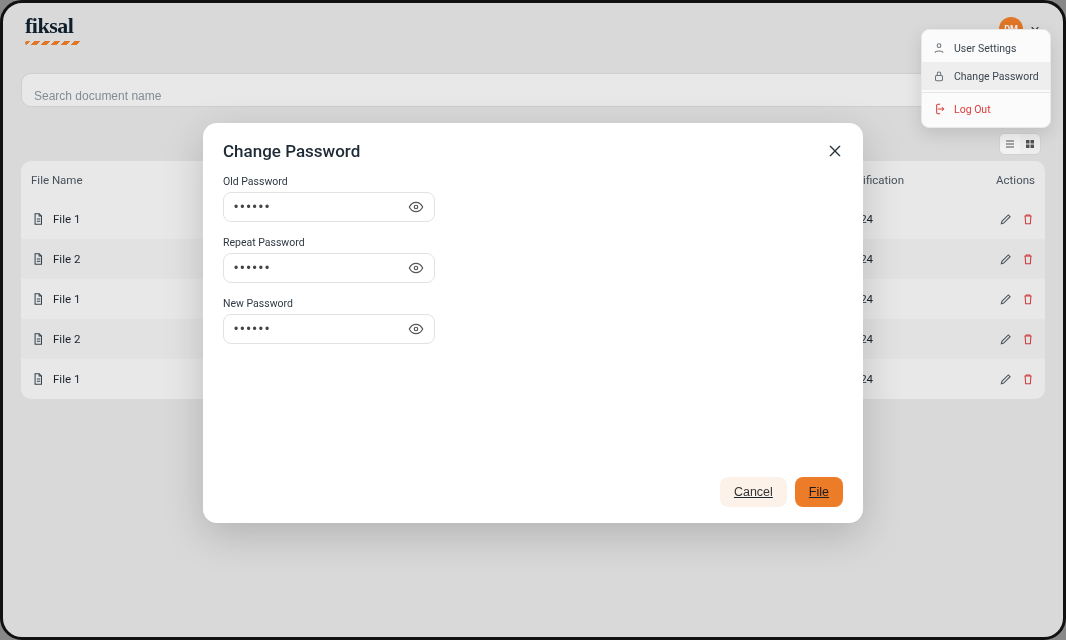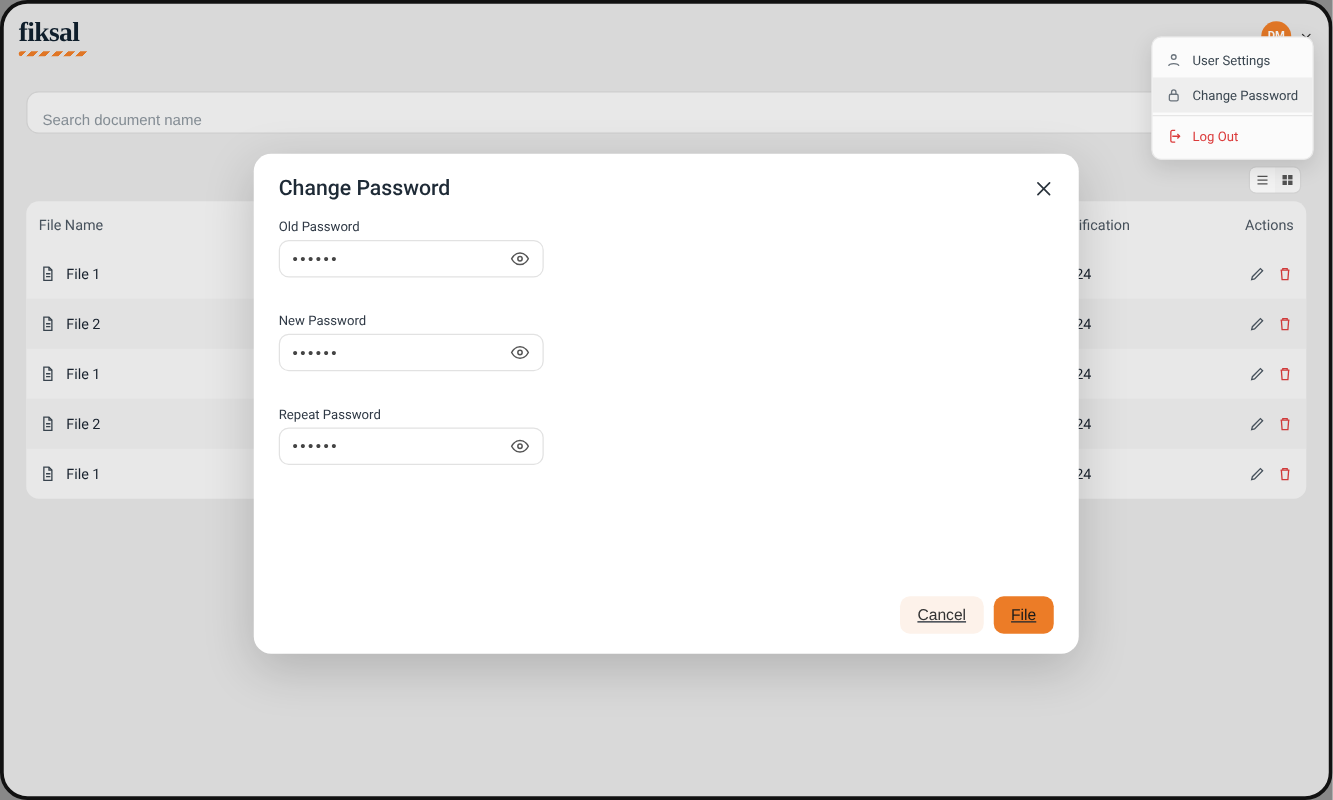--- a/index.html
+++ b/index.html
@@ -29,21 +29,21 @@
     background:var(--bg);
     border-radius:22px;
     border:3px solid #111;
     position:relative;
     overflow:hidden;
   }
   
   .topbar{
     height:52px;
     display:flex;align-items:center;justify-content:space-between;
-    padding:0 12px;
+    padding:0 22px;
   }
   .logo-wrap{display:flex;flex-direction:column;align-items:flex-start;}
   .logo{font-weight:800;font-size:22px;letter-spacing:-0.5px;color:#0e1e2c;font-family:Georgia,serif;}
   .logo-underline{
     width:56px;height:4px;margin-top:2px;
     background: repeating-linear-gradient(135deg,var(--orange) 0 4px, transparent 4px 7px);
     border-radius:2px;
   }
   .profile{display:flex;align-items:center;gap:6px;cursor:pointer;}
   .avatar{
@@ -116,21 +116,21 @@
   .modal{
     position:absolute;top:120px;left:50%;transform:translateX(-50%);
     width:660px;height:400px;background:#fff;border-radius:14px;
     z-index:40;display:flex;flex-direction:column;
     box-shadow:0 12px 40px rgba(0,0,0,0.18);
     padding:18px 20px 16px 20px;
   }
   .modal-head{display:flex;align-items:center;justify-content:space-between;margin-bottom:14px;}
   .modal-title{font-size:17px;color:#1e2a36;font-weight:500;}
   .close-icn{width:16px;height:16px;cursor:pointer;color:#2a333c;}
-  .field{margin-bottom:28px;width:212px;}
+  .field{margin-bottom:14px;width:212px;}
   .field-label{font-size:10.5px;color:#2f3945;margin-bottom:4px;display:block;}
   .pw-wrap{
     display:flex;align-items:center;border:1px solid #e2e2e2;border-radius:8px;
     height:30px;padding:0 10px;background:#fff;
   }
   .pw-wrap input{flex:1;border:none;outline:none;font-size:12px;letter-spacing:2px;color:#444;}
   .eye{width:16px;height:16px;color:#555;cursor:pointer;}
   .modal-foot{margin-top:auto;display:flex;justify-content:flex-end;gap:8px;text-decoration:underline;}
   .btn{
     height:30px;border-radius:8px;padding:0 14px;font-size:12.5px;
@@ -350,40 +350,40 @@
       <div class="pw-wrap">
         <input type="password" value="******" style="">
         <svg class="eye" viewBox="0 0 24 24" fill="none" stroke="currentColor" stroke-width="1.8">
             <path d="M2 12s3.5-7 10-7 10 7 10 7-3.5 7-10 7S2 12 2 12z"></path>
             <circle cx="12" cy="12" r="2.6"></circle>
           </svg>
       </div>
     </div>
 
     <div class="field">
+      <span class="field-label">Repeat Password</span>
+      <div class="pw-wrap">
+        <input type="password" value="******" style="">
+        <svg class="eye" viewBox="0 0 24 24" fill="none" stroke="currentColor" stroke-width="1.8">
+            <path d="M2 12s3.5-7 10-7 10 7 10 7-3.5 7-10 7S2 12 2 12z"></path>
+            <circle cx="12" cy="12" r="2.6"></circle>
+          </svg>
+      </div>
+    </div>
+
+    <div class="field">
       <span class="field-label">New Password</span>
       <div class="pw-wrap">
         <input type="password" value="******" style="">
         <svg class="eye" viewBox="0 0 24 24" fill="none" stroke="currentColor" stroke-width="1.8">
             <path d="M2 12s3.5-7 10-7 10 7 10 7-3.5 7-10 7S2 12 2 12z"></path>
             <circle cx="12" cy="12" r="2.6"></circle>
           </svg>
       </div>
     </div>
 
-    <div class="field">
-      <span class="field-label">Repeat Password</span>
-      <div class="pw-wrap">
-        <input type="password" value="******" style="">
-        <svg class="eye" viewBox="0 0 24 24" fill="none" stroke="currentColor" stroke-width="1.8">
-            <path d="M2 12s3.5-7 10-7 10 7 10 7-3.5 7-10 7S2 12 2 12z"></path>
-            <circle cx="12" cy="12" r="2.6"></circle>
-          </svg>
-      </div>
-    </div>
-
     <div class="modal-foot">
       <button class="btn cancel">Cancel</button>
       <button class="btn save">File</button>
     </div>
   </div>
 
 </div>
 
 </body></html>

